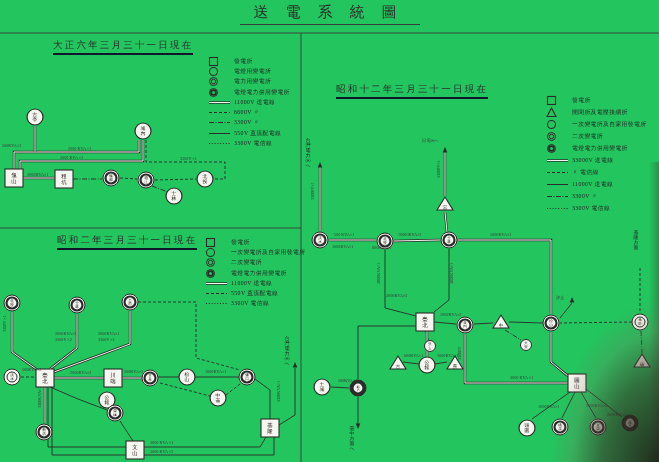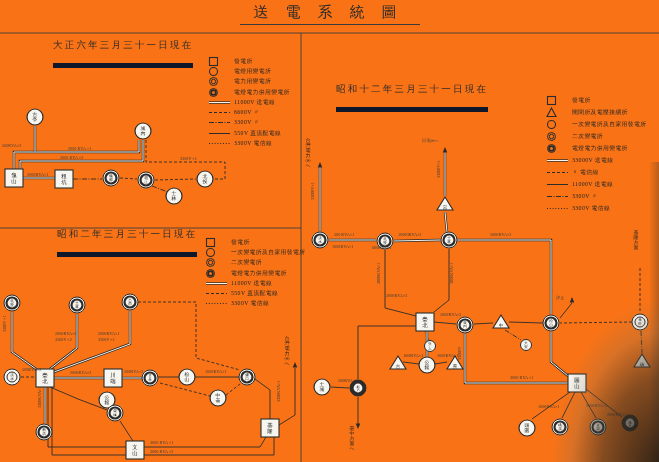--- a/index.html
+++ b/index.html
@@ -1,24 +1,24 @@
 <!DOCTYPE html>
 <html><head>
 <meta charset="utf-8">
 <style>
   html,body{margin:0;padding:0;background:#888;}
-  .page{position:relative;width:659px;height:462px;background:#f97316;overflow:hidden;
+  .page{position:relative;width:659px;height:462px;background:#22c55e;overflow:hidden;
         font-family:"Liberation Serif","DejaVu Serif",serif;color:#222;}
   .main-title{position:absolute;top:3px;left:50%;transform:translateX(-50%);
         font-size:15px;letter-spacing:17px;padding:0 6px 2px 14px;border-bottom:1.2px solid #3a3a3a;
         white-space:nowrap;color:#2a2a2a;}
-  .panel-title{position:absolute;font-size:9.5px;letter-spacing:2.2px;border-bottom:5px solid #0f172a;
-        padding-bottom:11px;white-space:nowrap;color:#2b2b2b;}
+  .panel-title{position:absolute;font-size:9.5px;letter-spacing:2.2px;border-bottom:2px solid #0f172a;
+        padding-bottom:1px;white-space:nowrap;color:#2b2b2b;}
   #t1{left:53px;top:39px;}
-  #t2{left:57px;top:228px;}
+  #t2{left:57px;top:234px;}
   #t3{left:336px;top:83px;font-family:Liberation Mono, monospace;}
   .legend{position:absolute;}
   #leg1{left:208px;top:56px;width:92px;}
   #leg2{left:205px;top:237px;width:96px;}
   #leg3{left:546px;top:94px;width:113px;}
   .leg-row{display:flex;align-items:center;height:10.3px;}
   #leg3 .leg-row{height:12px;}
   .leg-sym{width:26px;flex:0 0 26px;display:flex;align-items:center;}
   .leg-label{font-size:5.8px;letter-spacing:.4px;white-space:nowrap;color:#242424;}
   #diagram{position:absolute;left:0;top:0;}

